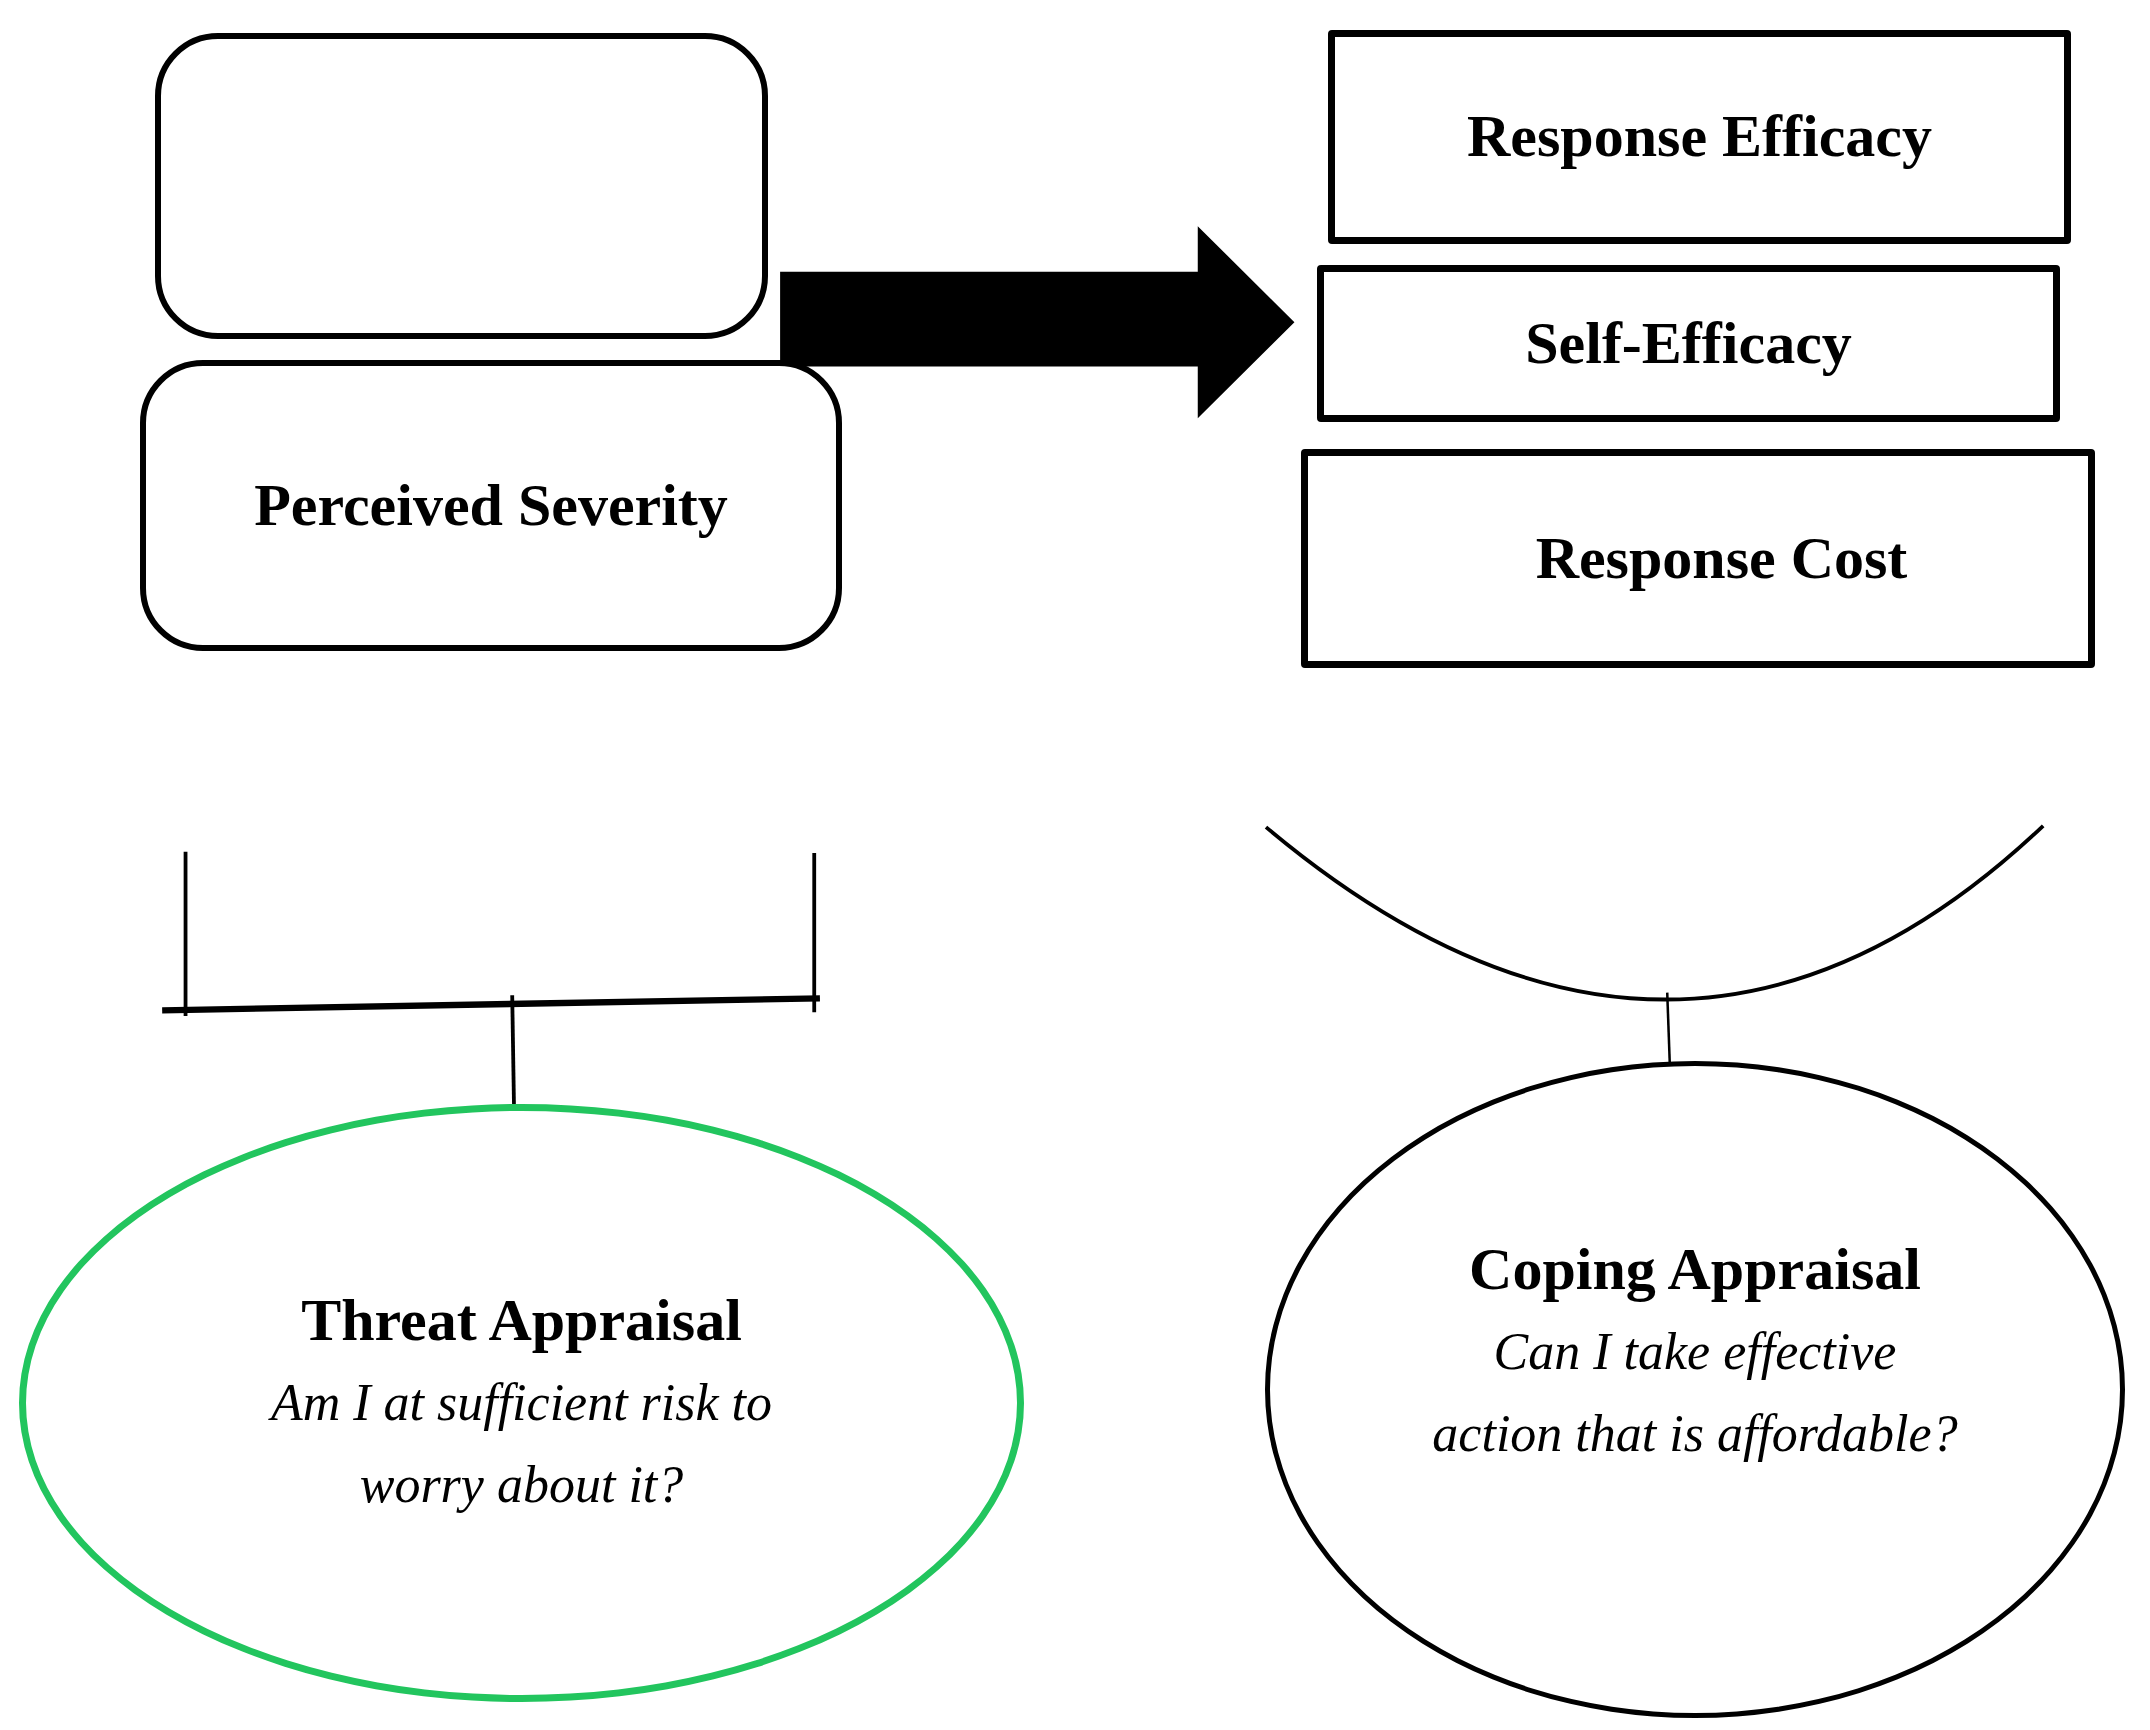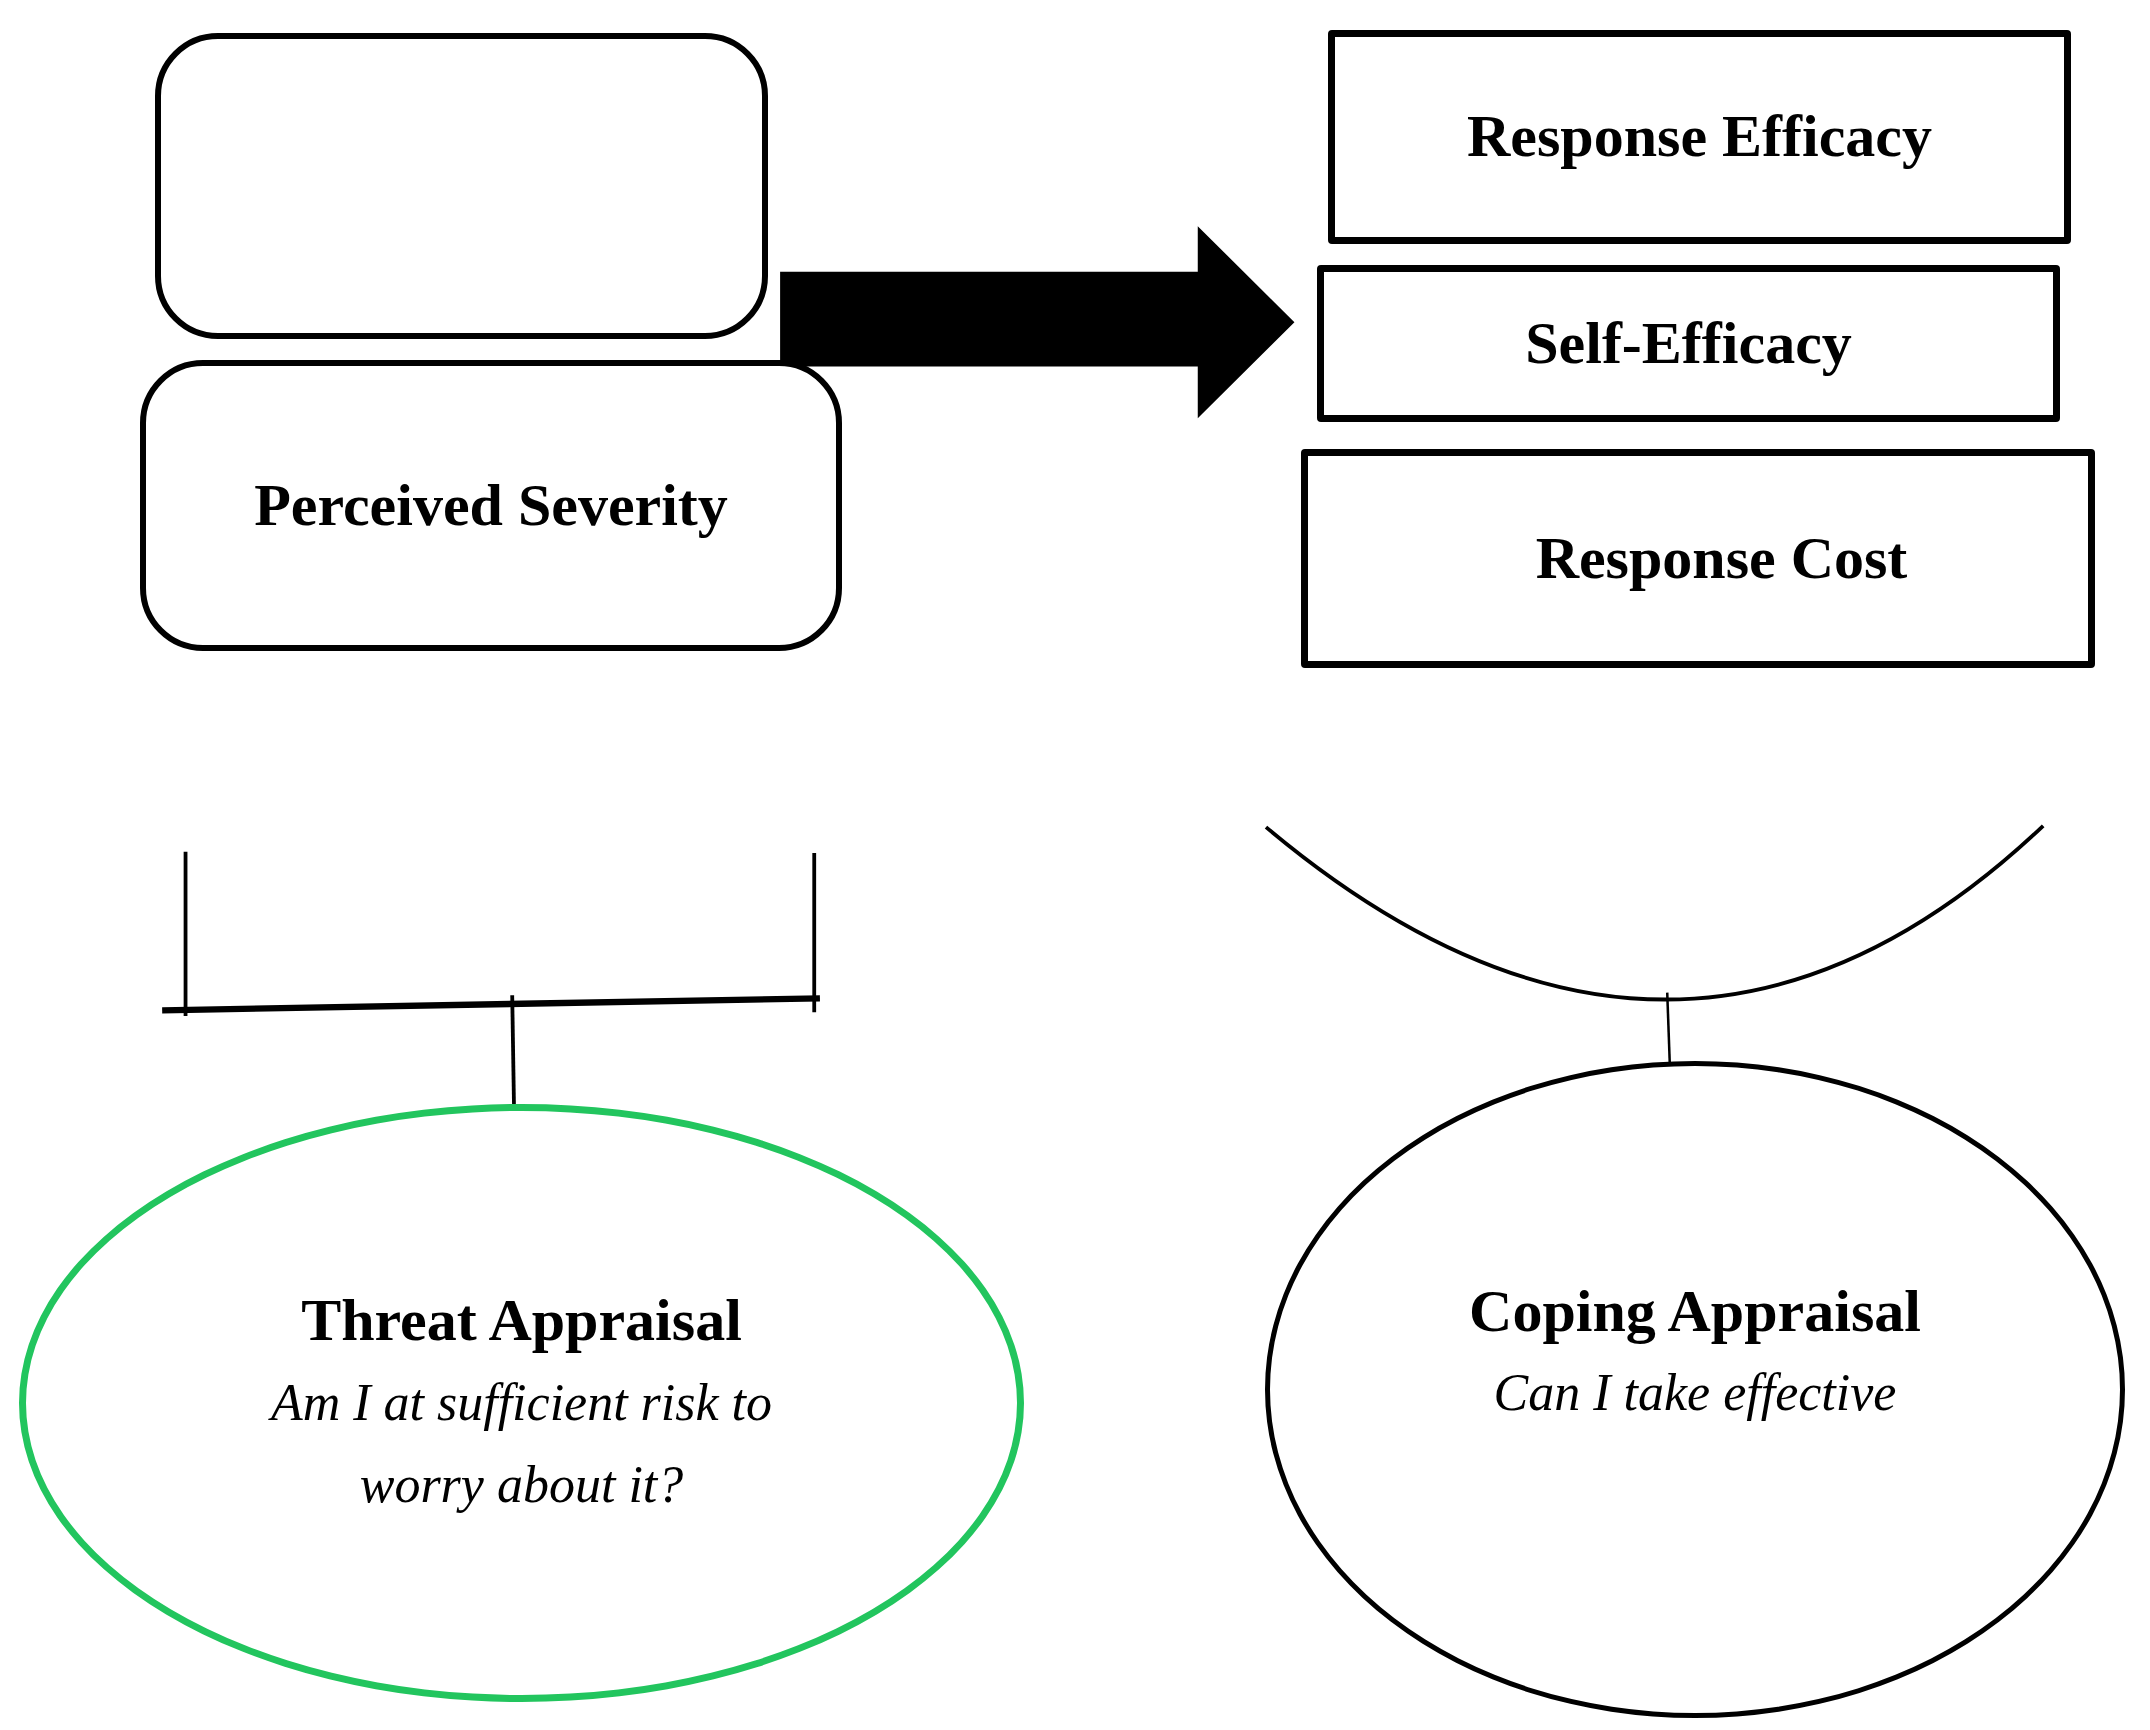--- a/index.html
+++ b/index.html
@@ -132,17 +132,18 @@
     <div class="ellipse-question">
       <span>Am I at sufficient risk to</span>
       <span>worry about it?</span>
     </div>
   </div>
 
   <div id="ellipse-coping" class="node ellipse">
     <div class="ellipse-title">Coping Appraisal</div>
     <div class="ellipse-question">
       <span>Can I take effective</span>
+      <span>action that is affordable?</span>
     </div>
   </div>
 
 </div>
 
 
 </body></html>

